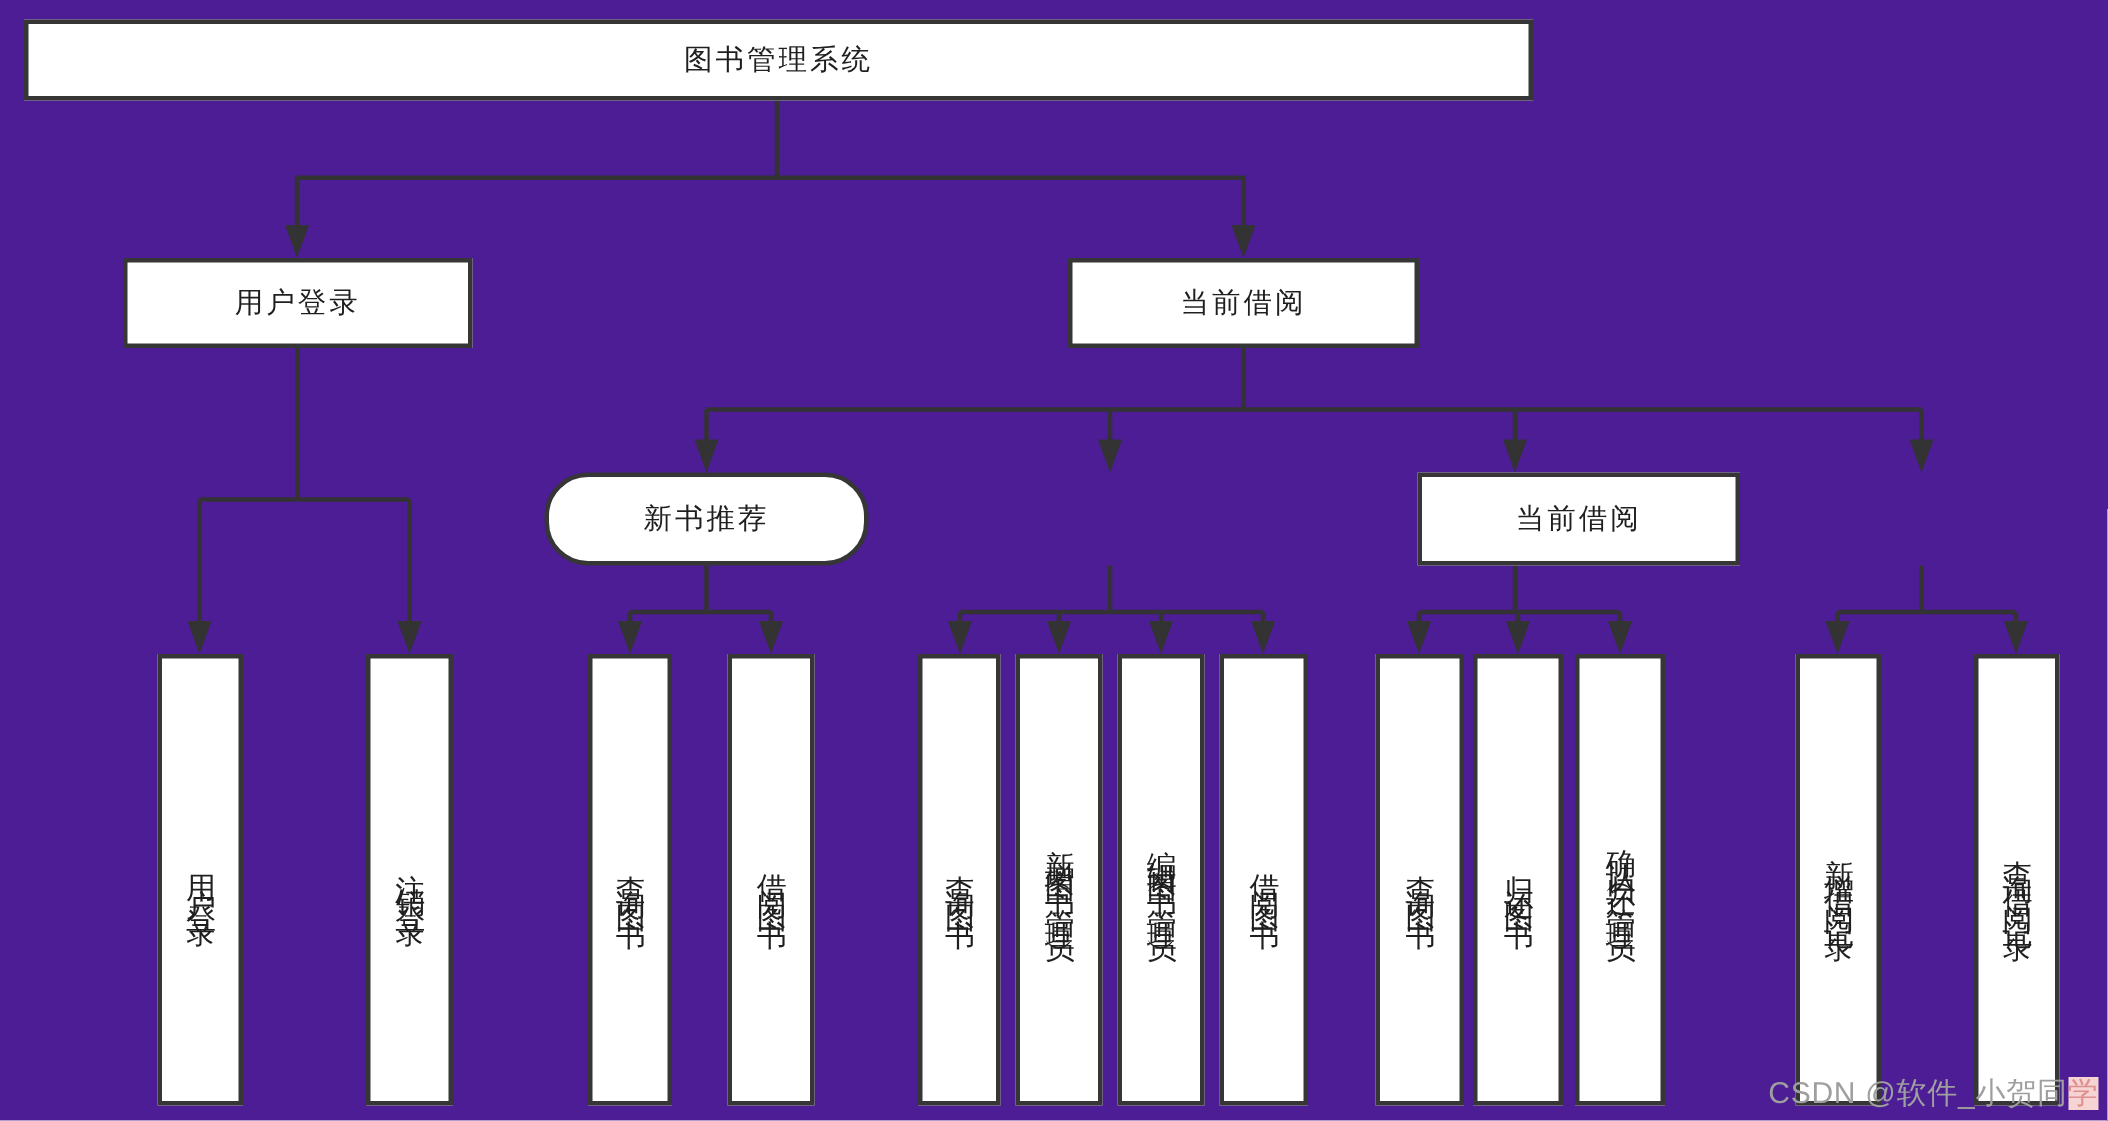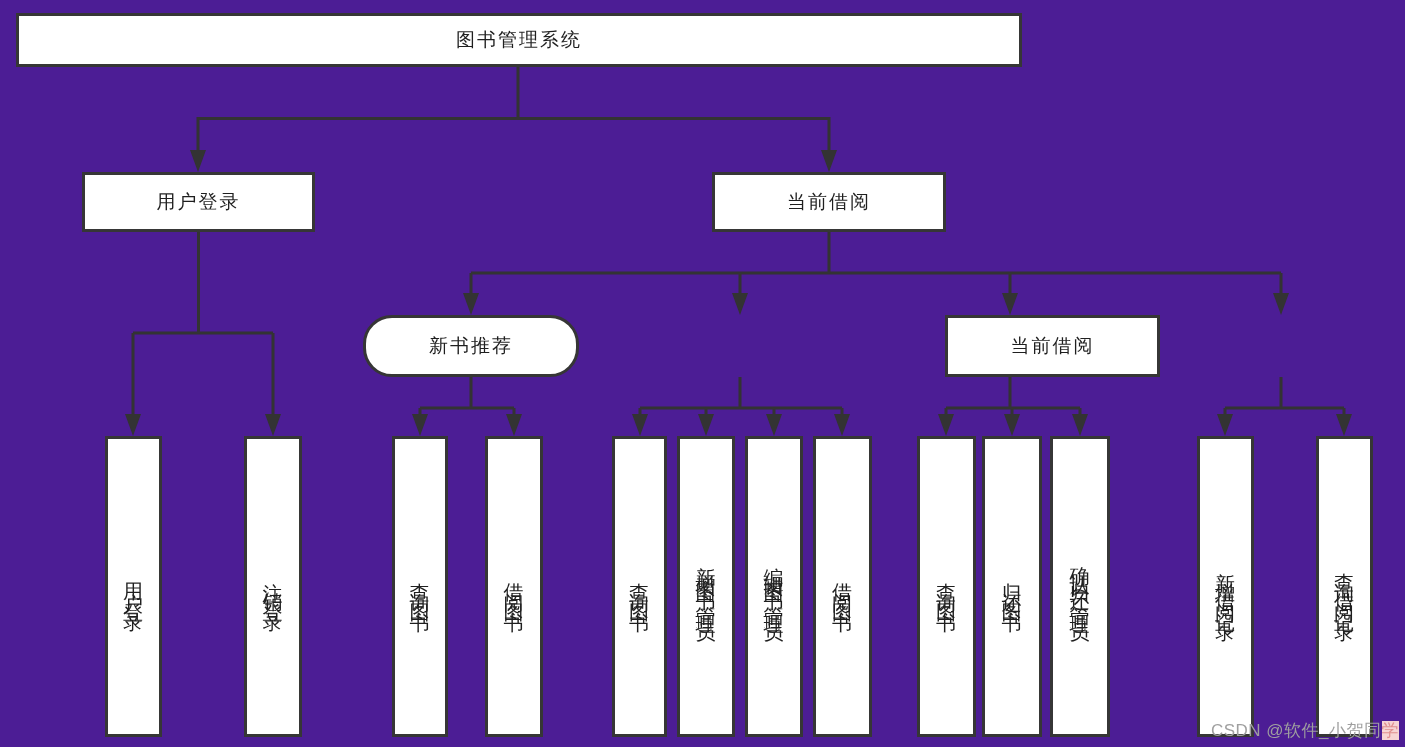--- a/index.html
+++ b/index.html
@@ -41,21 +41,21 @@
     line-height: 1;
   }
   .vnode.tight {
     letter-spacing: 8px;
   }
   .watermark {
     position: absolute;
     right: 6px;
     bottom: 5px;
     z-index: 3;
-    font-size: 17px;
+    font-size: 20px;
     color: #9f9f9f;
     letter-spacing: 0.5px;
     white-space: nowrap;
   }
   .watermark .accent {
     color: #e08f8f;
     background: #f6d4d4;
   }
 </style>
 </head>

